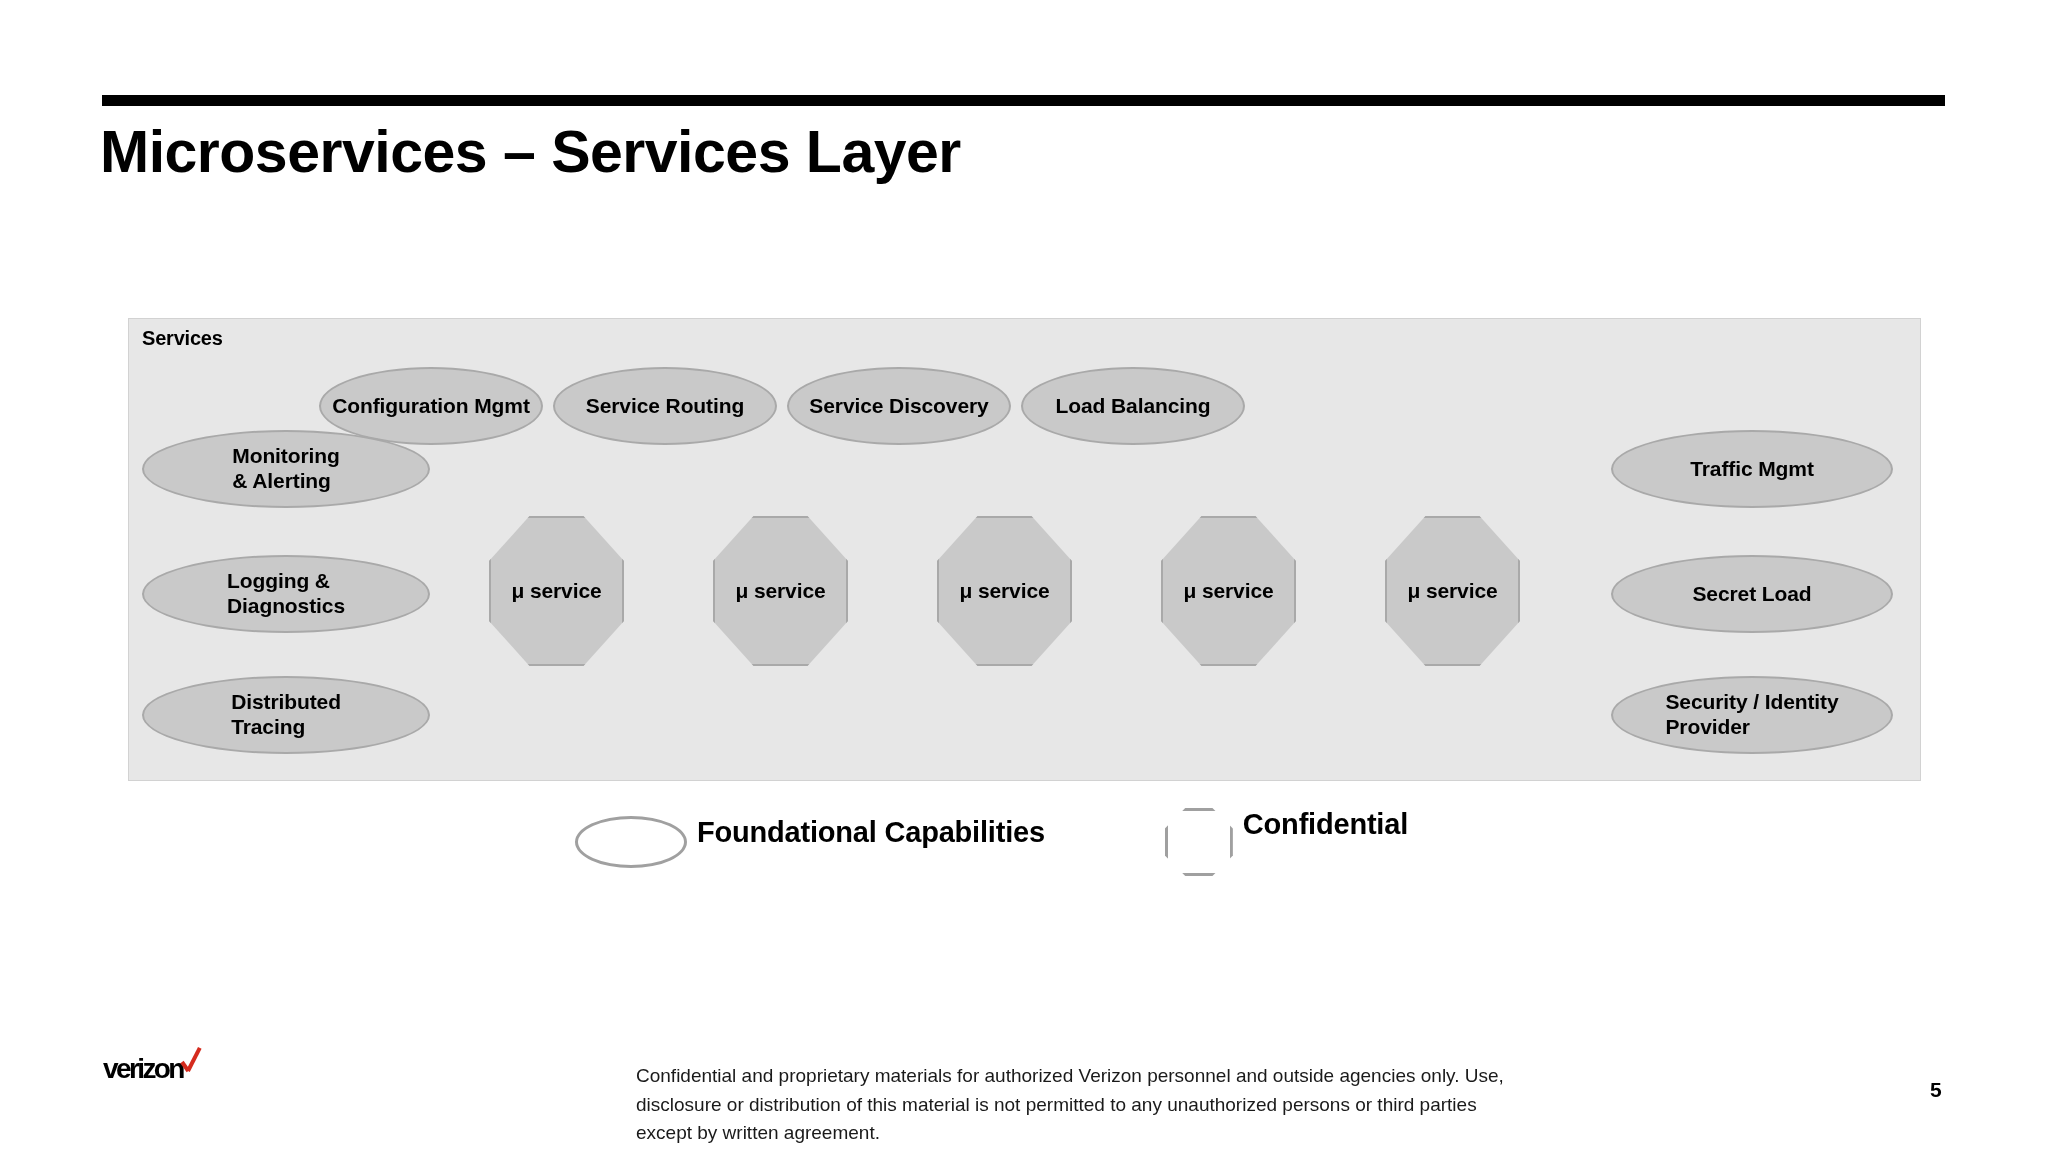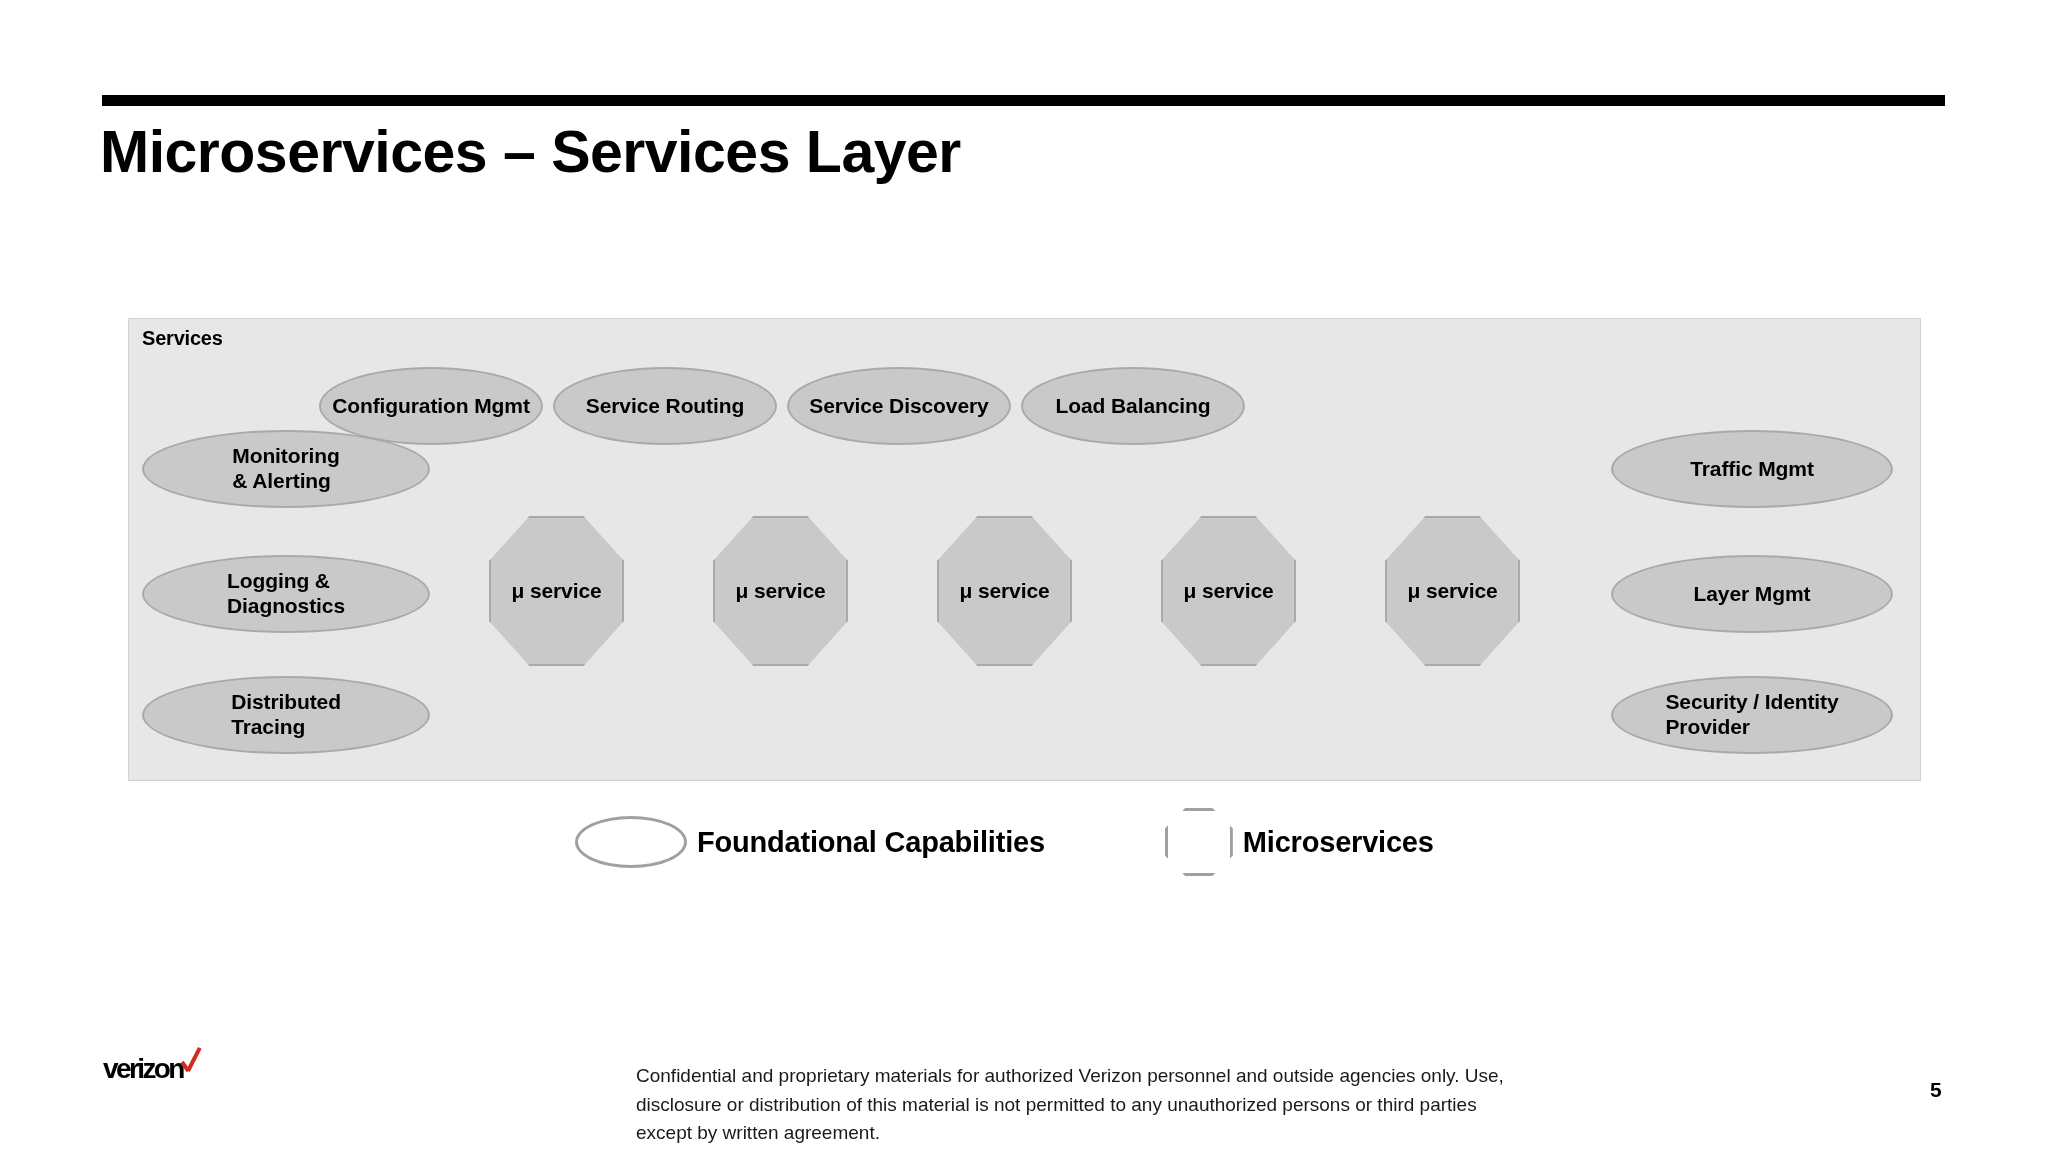--- a/index.html
+++ b/index.html
@@ -90,21 +90,20 @@
   #legend {
     position: absolute;
     left: 575px;
     top: 812px;
     height: 60px;
     display: flex;
     align-items: center;
   }
   .legend-item {
     display: flex;
-    align-items: center;
   }
   .legend-item + .legend-item { margin-left: 120px; }
   .legend-swatch-ellipse {
     width: 106px;
     height: 46px;
     border: 3px solid #a0a0a0;
     border-radius: 50%;
     background: #ffffff;
     flex: none;
   }
@@ -212,21 +211,21 @@
       <div class="node ellipse" style="left: 13px; top: 111px; width: 288px; height: 78px;">
         <span class="node-label">Monitoring<br>&amp; Alerting</span>
       </div>
       <div class="node ellipse" style="left: 13px; top: 236px; width: 288px; height: 78px;">
         <span class="node-label">Logging &amp;<br>Diagnostics</span>
       </div>
       <div class="node ellipse" style="left: 13px; top: 357px; width: 288px; height: 78px;">
         <span class="node-label">Distributed<br>Tracing</span>
       </div>
       <div class="node ellipse" style="left: 1482px; top: 236px; width: 282px; height: 78px;">
-        <span class="node-label">Layer Mgmt</span>
+        <span class="node-label">Secret Load</span>
       </div>
       <div class="node ellipse" style="left: 1482px; top: 357px; width: 282px; height: 78px;">
         <span class="node-label">Security / Identity<br>Provider</span>
       </div>
       <div class="node octagon" style="left: 360px; top: 197px; width: 135px; height: 150px;">
         <span class="node-label">μ service</span>
       </div>
       <div class="node octagon" style="left: 584px; top: 197px; width: 135px; height: 150px;">
         <span class="node-label">μ service</span>
       </div>
@@ -242,21 +241,21 @@
     </div>
 </div>
 
 <div id="legend">
     <div class="legend-item">
       <span class="legend-swatch-ellipse"></span>
       <span class="legend-label">Foundational Capabilities</span>
     </div>
     <div class="legend-item">
       <span class="legend-swatch-octagon"></span>
-      <span class="legend-label">Microservices</span>
+      <span class="legend-label">Confidential</span>
     </div>
   </div>
 
 <div id="verizon-logo">
   <span id="verizon-wordmark">verizon</span>
   <span id="verizon-check"></span>
 </div>
 <div id="footer-disclaimer">Confidential and proprietary materials for authorized Verizon personnel and outside agencies only. Use, disclosure or distribution of this material is not permitted to any unauthorized persons or third parties except by written agreement.</div>
 <div id="page-number">5</div>
 

